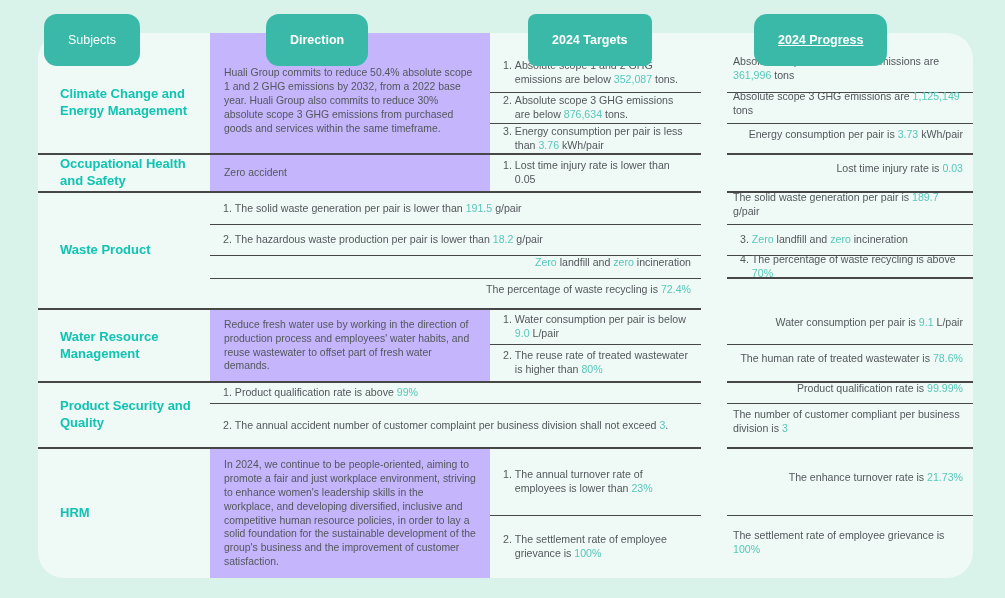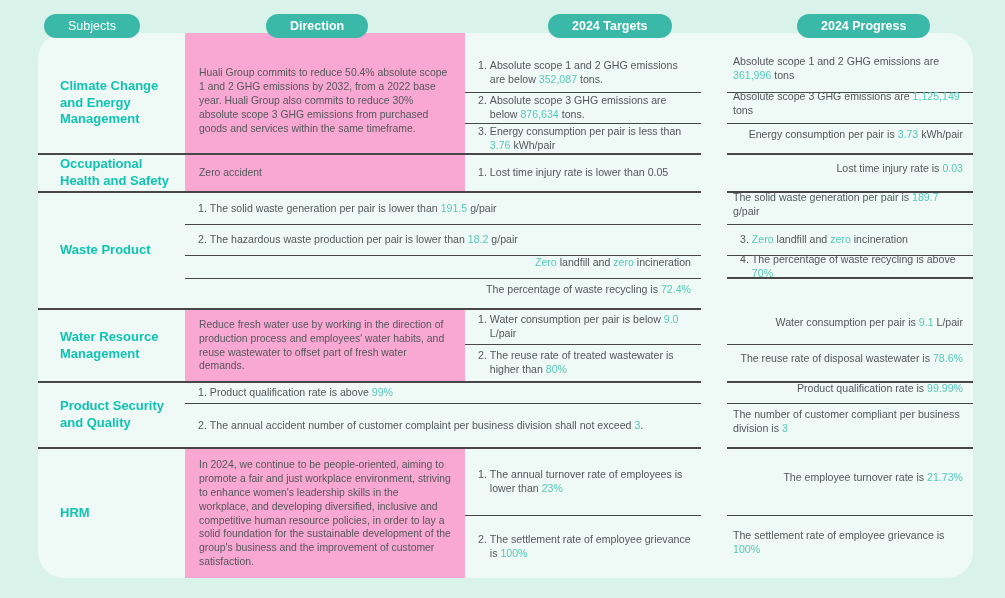--- a/index.html
+++ b/index.html
@@ -9,37 +9,37 @@
     font-family:"Liberation Sans","DejaVu Sans",sans-serif;
   }
   .card{
     position:absolute;left:38px;top:33px;width:935px;height:545px;
     background:#eff9f6;border-radius:26px;overflow:hidden;
     display:flex;flex-direction:column;
   }
   .pill{
     position:absolute;top:14px;height:24px;line-height:24px;z-index:3;
     background:#3ab9a9;color:#ffffff;border-radius:13px;
-    padding:0 24px;font-size:12.5px;white-space:nowrap;
+    padding:14px 24px;font-size:12.5px;white-space:nowrap;
   }
   .pill.bold{font-weight:bold;}
   #pill-subjects{left:44px;}
   #pill-direction{left:266px;}
-  #pill-targets{left:548px;}
-  #pill-progress{left:797px;}
+  #pill-targets{left:528px;border-radius:8px;}
+  #pill-progress{left:754px;text-decoration:underline;}
 
   .major-row{display:flex;flex:none;}
   .subject-cell{
-    width:147px;flex:none;box-sizing:border-box;
+    width:172px;flex:none;box-sizing:border-box;
     display:flex;align-items:center;padding:0 6px 0 22px;
     border-bottom:2px solid #474747;
   }
   .subject-title{color:#10c3b2;font-weight:bold;font-size:13px;line-height:1.28;}
   .direction-cell{
-    width:280px;flex:none;box-sizing:border-box;background:#f9a8d4;
+    width:280px;flex:none;box-sizing:border-box;background:#c4b5fd;
     display:flex;align-items:center;padding:4px 14px;
     color:#54585b;font-size:10.4px;line-height:1.34;
     border-bottom:2px solid #474747;
   }
   .major-row:last-child .subject-cell,
   .major-row:last-child .direction-cell{border-bottom:none;}
 
   .subrows{flex:1;display:grid;grid-template-columns:1fr 246px;column-gap:26px;}
   .r0 .subrows{grid-template-rows:60px 31px 31px;}
   .r1 .subrows{grid-template-rows:38px;}
@@ -187,21 +187,21 @@
         <div class="p-cell">
           <span><span>Water consumption per pair is </span><span class="hl">9.1</span><span> L/pair</span></span>
         </div>
         <div class="t-cell last">
           <div class="item">
             <span class="inum">2.</span>
             <span><span>The reuse rate of treated wastewater is higher than </span><span class="hl">80%</span></span>
           </div>
         </div>
         <div class="p-cell last">
-          <span><span>The reuse rate of disposal wastewater is </span><span class="hl">78.6%</span></span>
+          <span><span>The human rate of treated wastewater is </span><span class="hl">78.6%</span></span>
         </div>
       </div>
     </div>
     <div class="major-row r4">
       <div class="subject-cell">
         <div class="subject-title">Product Security and Quality</div>
       </div>
       <div class="subrows">
         <div class="t-cell">
           <div class="item">
@@ -231,21 +231,21 @@
         <div>In 2024, we continue to be people-oriented, aiming to promote a fair and just workplace environment, striving to enhance women's leadership skills in the workplace, and developing diversified, inclusive and competitive human resource policies, in order to lay a solid foundation for the sustainable development of the group's business and the improvement of customer satisfaction.</div>
       </div>
       <div class="subrows">
         <div class="t-cell">
           <div class="item">
             <span class="inum">1.</span>
             <span><span>The annual turnover rate of employees is lower than </span><span class="hl">23%</span></span>
           </div>
         </div>
         <div class="p-cell">
-          <span><span>The employee turnover rate is </span><span class="hl">21.73%</span></span>
+          <span><span>The enhance turnover rate is </span><span class="hl">21.73%</span></span>
         </div>
         <div class="t-cell last">
           <div class="item">
             <span class="inum">2.</span>
             <span><span>The settlement rate of employee grievance is </span><span class="hl">100%</span></span>
           </div>
         </div>
         <div class="p-cell last">
           <span><span>The settlement rate of employee grievance is </span><span class="hl">100%</span></span>
         </div>

